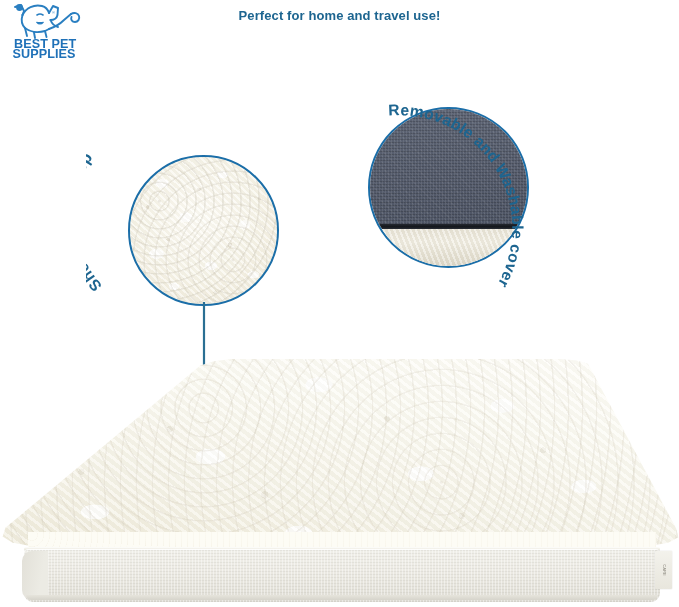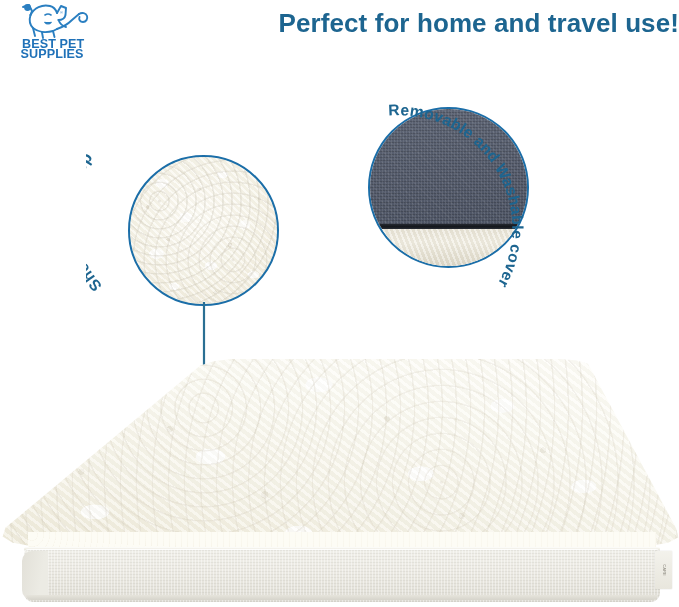--- a/index.html
+++ b/index.html
@@ -12,35 +12,35 @@
     height: 607px;
     position: relative;
     overflow: hidden;
     font-family: "Liberation Sans", sans-serif;
     -webkit-font-smoothing: antialiased;
   }
 
   
   #brand-logo {
     position: absolute;
-    left: 20px;
+    left: 12px;
     top: 2px;
     width: 78px;
     height: 58px;
   }
   #brand-logo svg { display: block; }
 
   
   #headline {
     position: absolute;
     left: 0;
     top: 8px;
     width: 679px;
-    text-align: right;
-    font-size: 26px;
+    text-align: center;
+    font-size: 13px;
     font-weight: bold;
     letter-spacing: 0.1px;
     color: #1d6590;
   }
 
   
   .callout { position: absolute; }
 
   .callout-disc {
     position: absolute;

